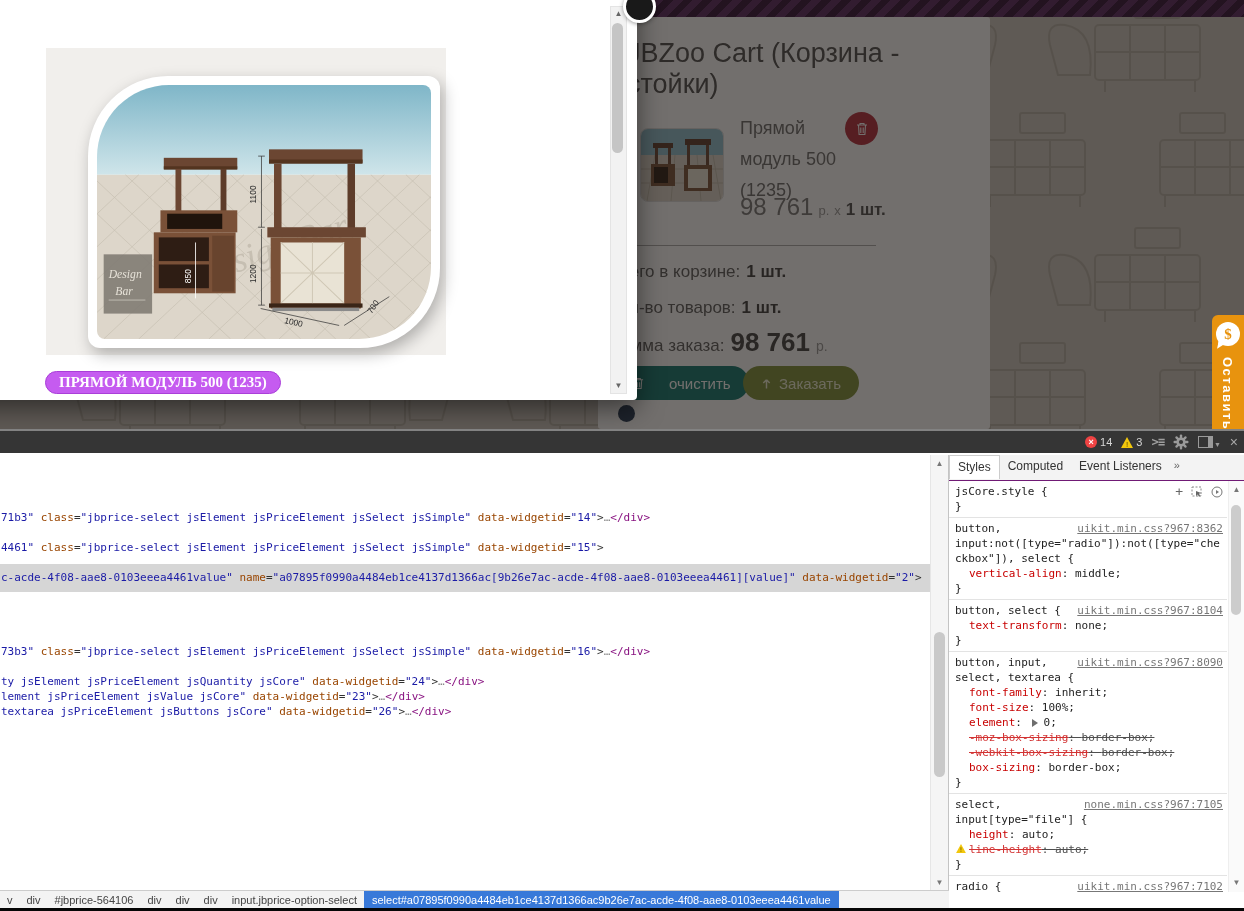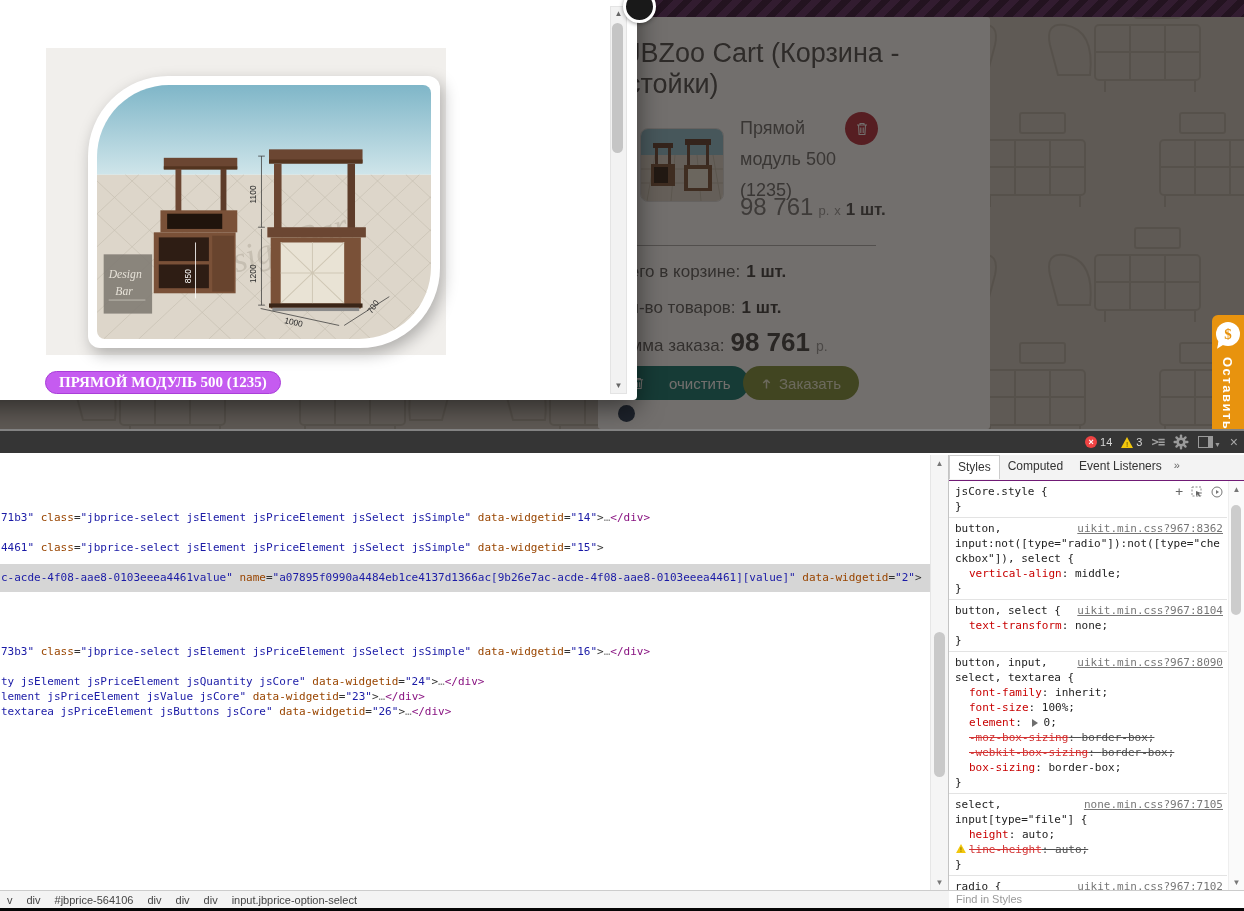--- a/index.html
+++ b/index.html
@@ -644,18 +644,18 @@
     </div>
 
     <div id="dt-crumbs">
         <span class="crumb">v</span>
         <span class="crumb">div</span>
         <span class="crumb">#jbprice-564106</span>
         <span class="crumb">div</span>
         <span class="crumb">div</span>
         <span class="crumb">div</span>
         <span class="crumb">input.jbprice-option-select</span>
-      </div>
-    <div id="dt-find">Find in Styles</div>
+        <span id="crumb-sel">select#a07895f0990a4484eb1ce4137d1366ac9b26e7ac-acde-4f08-aae8-0103eeea4461value</span>
+      </div>
     <div id="black-strip"></div>
   </div>
 
 </div>
 
 </body></html>

